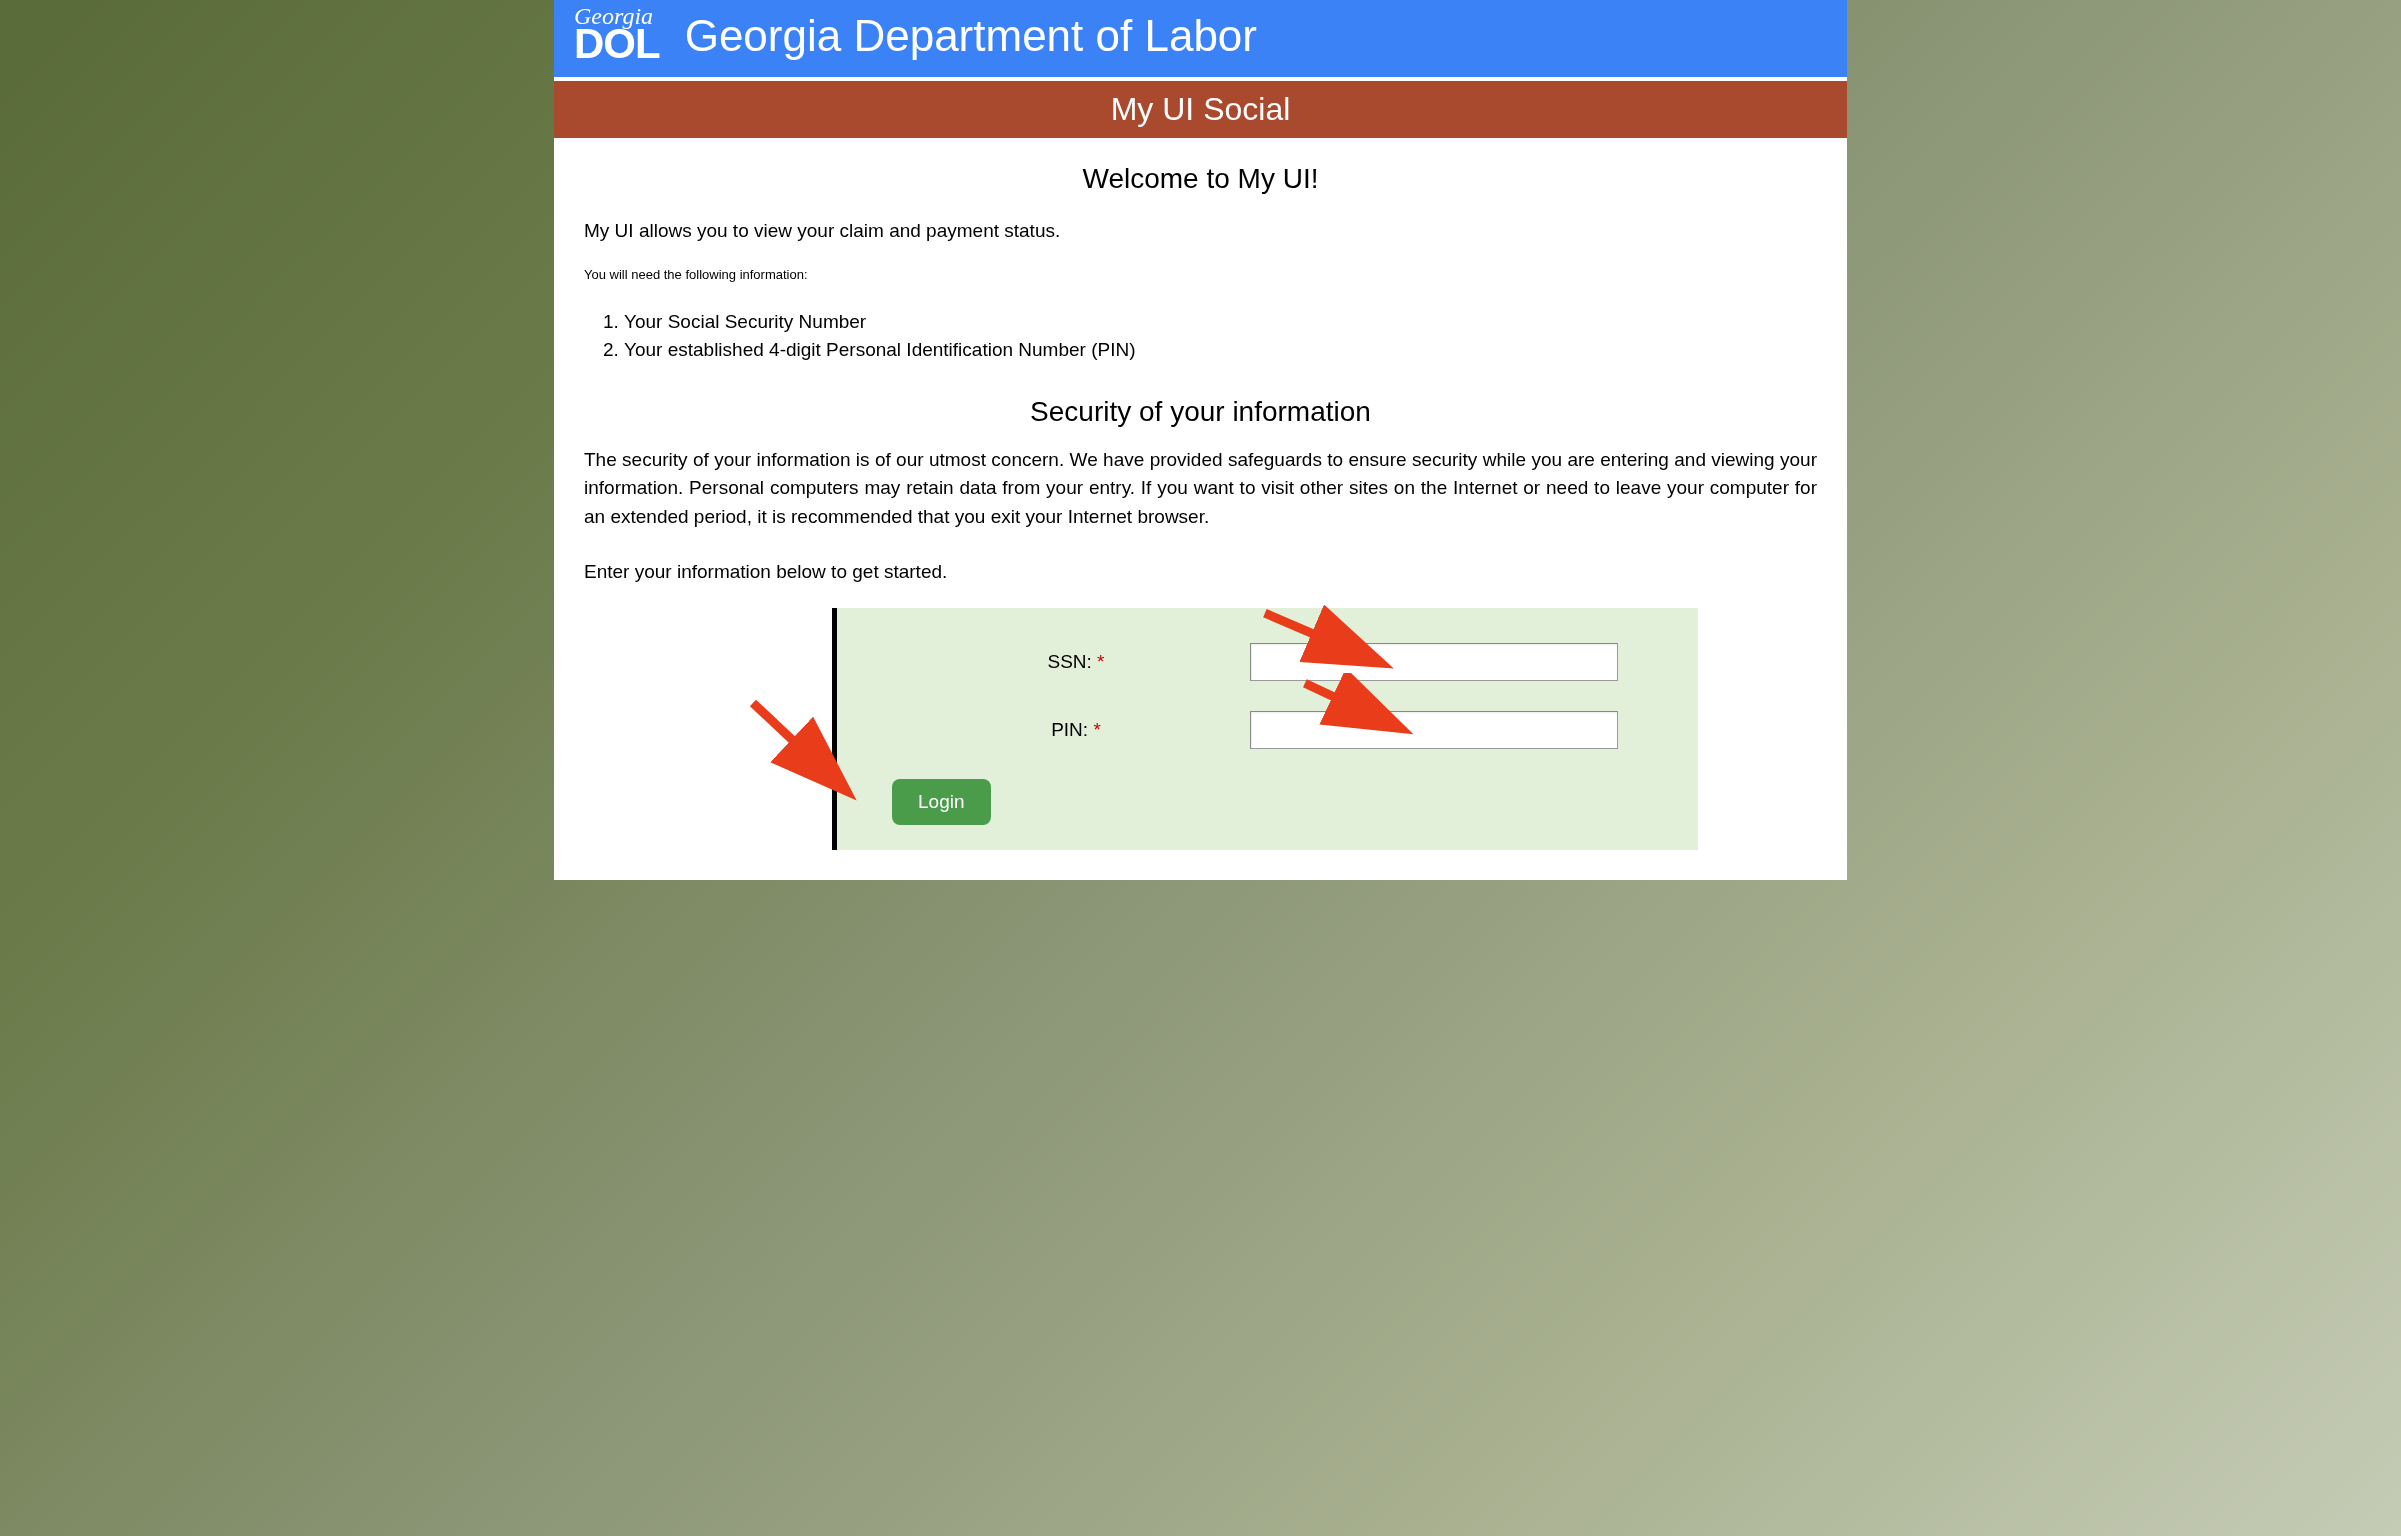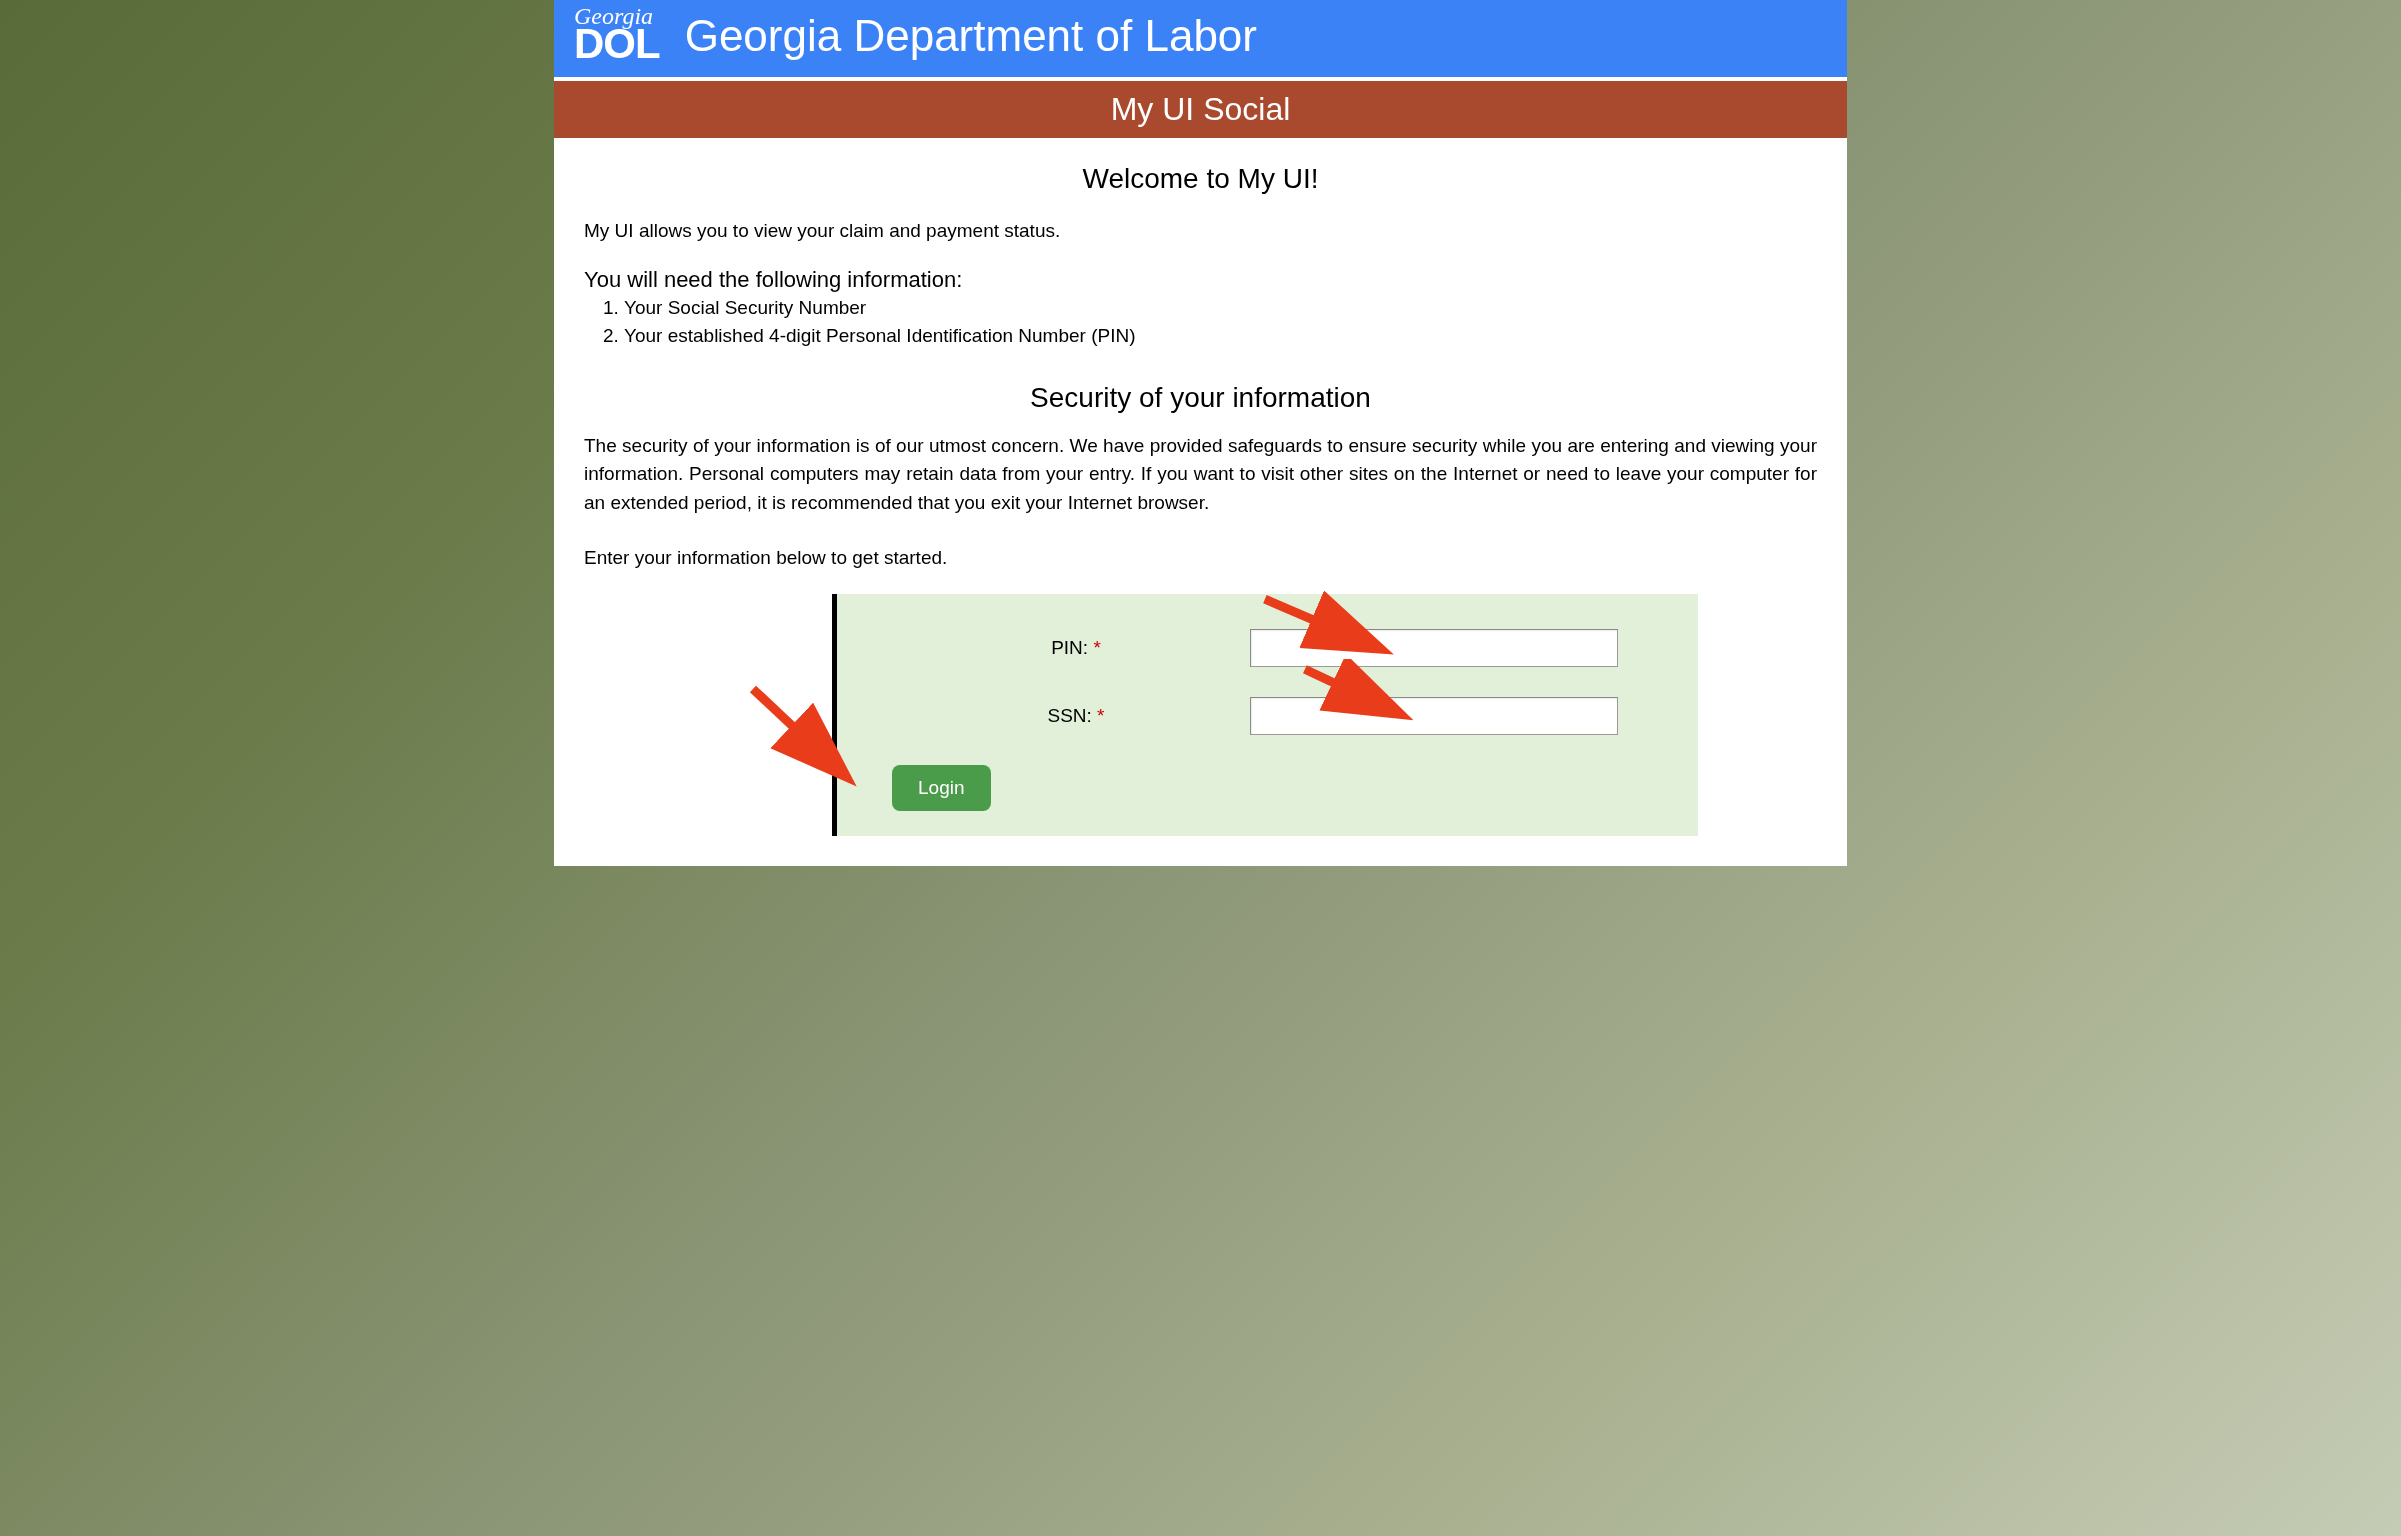--- a/index.html
+++ b/index.html
@@ -69,23 +69,23 @@
       font-weight: 400;
       color: #000000;
       margin-bottom: 25px;
     }
     .intro-text {
       font-size: 19px;
       color: #000000;
       margin-bottom: 25px;
     }
     .need-text {
-      font-size: 22px;
-      color: #000000;
-      margin-bottom: 4px;
+      font-size: 13px;
+      color: #000000;
+      margin-bottom: 29px;
     }
     .req-list {
       margin-left: 40px;
       margin-bottom: 35px;
     }
     .req-list li {
       font-size: 19px;
       color: #000000;
       margin-bottom: 6px;
     }
@@ -231,32 +231,32 @@
               <polygon points="0 0, 10 3.5, 0 7" fill="#e83c1a"></polygon>
             </marker>
           </defs>
           <line x1="10" y1="10" x2="95" y2="90" stroke="#e83c1a" stroke-width="9" marker-end="url(#ah3)"></line>
         </svg>
       </div>
 
       <div class="form-box">
         <div class="form-row">
           <label class="form-label">
+            <span>SSN:</span>
+            <span class="required-asterisk">*</span>
+          </label>
+          <input type="text" class="form-input" value="" style="">
+        </div>
+
+        <div class="form-row">
+          <label class="form-label">
             <span>PIN:</span>
             <span class="required-asterisk">*</span>
           </label>
           <input type="password" class="form-input" value="" style="">
         </div>
 
-        <div class="form-row">
-          <label class="form-label">
-            <span>SSN:</span>
-            <span class="required-asterisk">*</span>
-          </label>
-          <input type="text" class="form-input" value="" style="">
-        </div>
-
         <button class="login-button">Login</button>
       </div>
     </div>
   </div>
 </div>
 
 
 </body></html>

